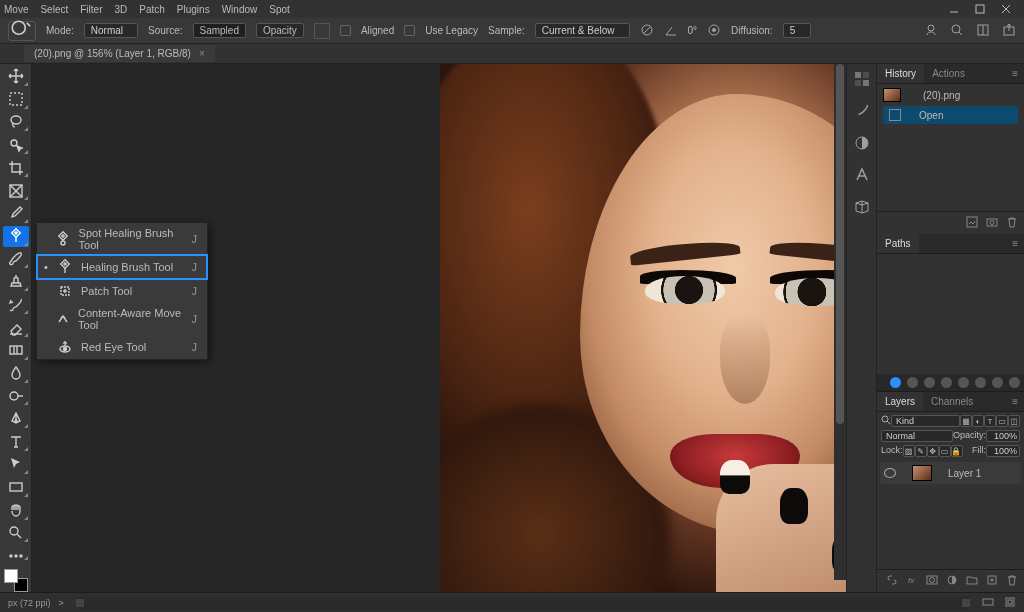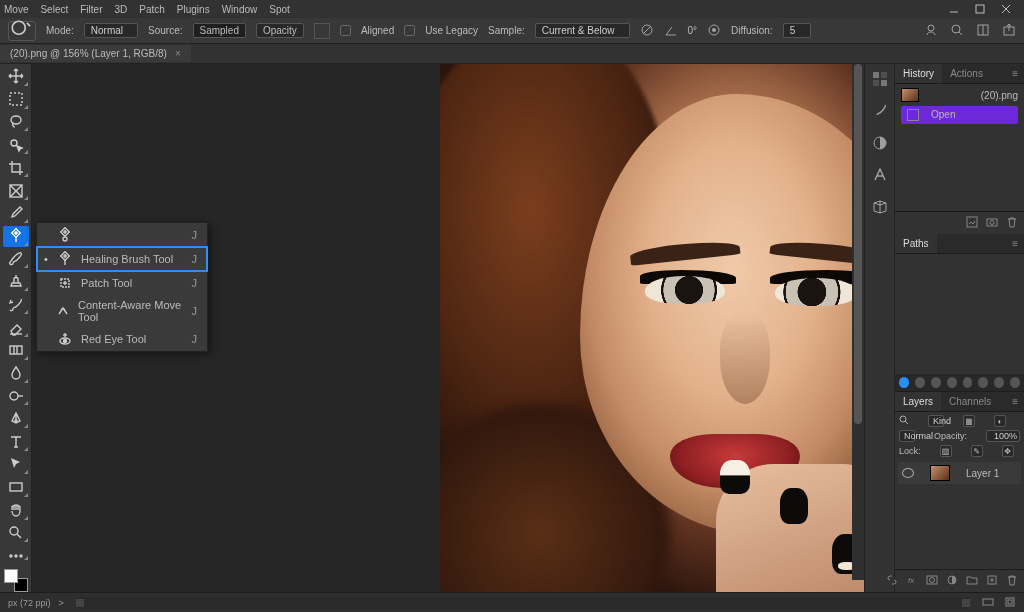--- a/index.html
+++ b/index.html
@@ -16,21 +16,21 @@
   .opt-brush { width: 28px; height: 20px; border: 1px solid #555; border-radius: 3px; display: flex; align-items: center; justify-content: center; }
   .opt-label { color: #bbb; }
   .opt-select { background: #282828; border: 1px solid #555; color: #ccc; padding: 1px 14px 1px 6px; border-radius: 2px; font-size: 10px; position: relative; }
   .opt-btn { background: #282828; border: 1px solid #555; border-radius: 2px; padding: 1px 6px; font-size: 10px; }
   .opt-check { width: 11px; height: 11px; border: 1px solid #666; border-radius: 2px; display: inline-block; vertical-align: middle; }
   .opt-icon { width: 14px; height: 14px; opacity: .8; }
   .optionsbar-right { margin-left: auto; display: flex; gap: 12px; align-items: center; }
   
   
   .doctab-row { height: 20px; background: #323232; border-bottom: 1px solid #222; display: flex; align-items: center; }
-  .doctab { padding: 3px 10px; background: #3a3a3a; font-size: 10px; display: flex; align-items: center; gap: 8px; }
+  .doctab { padding: 3px 10px; background: #3a3a3a; font-size: 10px; display: flex; align-items: center; gap: 8px; margin-left: 24px; }
   .doctab .close { opacity: .6; }
   
   
   .main { display: flex; height: calc(612px - 18px - 26px - 20px - 20px); }
   
   
   .toolbar { width: 32px; background: #383838; border-right: 1px solid #222; display: flex; flex-direction: column; align-items: center; padding-top: 2px; gap: 2px; }
   .tool { width: 26px; height: 22px; display: flex; align-items: center; justify-content: center; border-radius: 2px; position: relative; }
   .tool svg { width: 16px; height: 16px; stroke: #ccc; fill: none; stroke-width: 1.4; }
   .tool.active { background: #1473e6; }
@@ -72,42 +72,42 @@
   .nail3::after{content:"";position:absolute;left:6px;bottom:4px;width:18px;height:8px;background:#efe6d6;border-radius:40%;}
   
   .vscroll { position: absolute; right: 0; top: 0; bottom: 12px; width: 12px; background: #2f2f2f; }
   .vthumb { position: absolute; left: 2px; right: 2px; top: 0; height: 360px; background: #555; border-radius: 4px; }
   
   
   .collapsed-panels { width: 30px; background: #323232; border-left: 1px solid #222; display: flex; flex-direction: column; align-items: center; padding-top: 6px; gap: 12px; }
   .cp-ic { width: 18px; height: 18px; opacity: .8; }
   
   
-  .rightdock { width: 130px; background: #323232; border-left: 1px solid #222; display: flex; flex-direction: column; }
+  .rightdock { width: 148px; background: #323232; border-left: 1px solid #222; display: flex; flex-direction: column; }
   .panel-tabs { display: flex; background: #2a2a2a; border-bottom: 1px solid #1c1c1c; }
   .panel-tab { padding: 4px 8px; font-size: 10px; color: #888; }
   .panel-tab.active { color: #ddd; background: #323232; }
   .panel-tabs .menu-dots { margin-left: auto; padding: 4px 6px; color: #888; }
   .history-body { padding: 2px; }
-  .hist-doc { display: flex; align-items: center; gap: 12px; padding: 2px 4px; justify-content: space-between; }
+  .hist-doc { display: flex; align-items: center; gap: 22px; padding: 2px 4px; }
   .hist-thumb { width: 18px; height: 14px; background: linear-gradient(135deg,#c79070,#5a2f16); border: 1px solid #000; }
-  .hist-step { background: #6d28d9; margin: 2px 4px; padding: 3px 6px; display: flex; align-items: flex-start; gap: 12px; border-radius: 2px;}
+  .hist-step { background: #0c4a6e; margin: 2px 4px; padding: 3px 6px; display: flex; align-items: center; gap: 18px; border-radius: 2px;}
   .hist-step .sic { width: 12px; height: 12px; border: 1px solid #888; }
   .panel-fill { flex: 1; }
   .panel-footer { display: flex; justify-content: flex-end; gap: 8px; padding: 4px 6px; border-top: 1px solid #1c1c1c; }
   .pf-ic { width: 12px; height: 12px; opacity: .7; }
   
   .paths-body { height: 120px; }
   
   .layers-iconrow { display: flex; justify-content: flex-end; gap: 6px; padding: 3px 4px; background:#282828; border-bottom:1px solid #1c1c1c;}
   .layers-iconrow span { width: 11px; height: 11px; border-radius: 50%; background:#555; }
   .layers-iconrow span:first-child{background:#2a8fff;}
   
   .layers-controls { padding: 3px 4px; font-size: 9px; display: flex; flex-direction: column; gap: 3px; }
-  .lc-row { display: flex; align-items: center; gap: 19px; }
+  .lc-row { display: flex; gap: 0; }
   .lc-sel { background:#282828; border:1px solid #555; padding:0 10px 0 4px; border-radius:2px; font-size:9px; color:#ccc; flex:1; min-width: 0;}
   .lc-mini { width: 12px; height: 12px; border:1px solid #555; background:#282828; border-radius:2px; display:flex; align-items:center; justify-content:center; font-size:8px; flex-shrink: 0;}
   .lc-num { background:#282828; border:1px solid #555; padding:0 2px; border-radius:2px; font-size:9px; color:#ccc; width:34px; text-align:right; flex-shrink: 0;}
   
   .layer-row { display: flex; align-items: center; gap: 16px; padding: 3px 4px; background:#3a3a3a; margin: 2px 3px; border-radius: 2px;}
   .eye { width: 12px; height: 10px; border: 1px solid #aaa; border-radius: 60%; }
   .layer-thumb { width: 20px; height: 16px; background: linear-gradient(135deg,#c79070,#5a2f16); border: 1px solid #000; }
   
   
   .statusbar { position: absolute; left: 0; right: 0; bottom: 0; height: 20px; background: #2f2f2f; border-top: 1px solid #1c1c1c; display: flex; align-items: center; font-size: 9px; color:#999; }
@@ -510,20 +510,21 @@
   <div class="flyout-row">
     <span class="ind"></span>
     <span class="fi">
         <svg viewBox="0 0 14 14">
           <rect x="4" y="1" width="6" height="6" transform="rotate(45 7 4)"></rect>
           <line x1="5" y1="4" x2="9" y2="4"></line>
           <line x1="7" y1="2" x2="7" y2="6"></line>
           <circle cx="7" cy="11" r="2"></circle>
         </svg>
       </span>
+    <span>Spot Healing Brush Tool</span>
     <span class="key">J</span>
   </div>
   <div class="flyout-row selected">
     <span class="ind">•</span>
     <span class="fi">
         <svg viewBox="0 0 14 14">
           <rect x="4" y="1" width="6" height="6" transform="rotate(45 7 4)"></rect>
           <line x1="5" y1="4" x2="9" y2="4"></line>
           <line x1="7" y1="2" x2="7" y2="6"></line>
           <path d="M7 8v5"></path>

